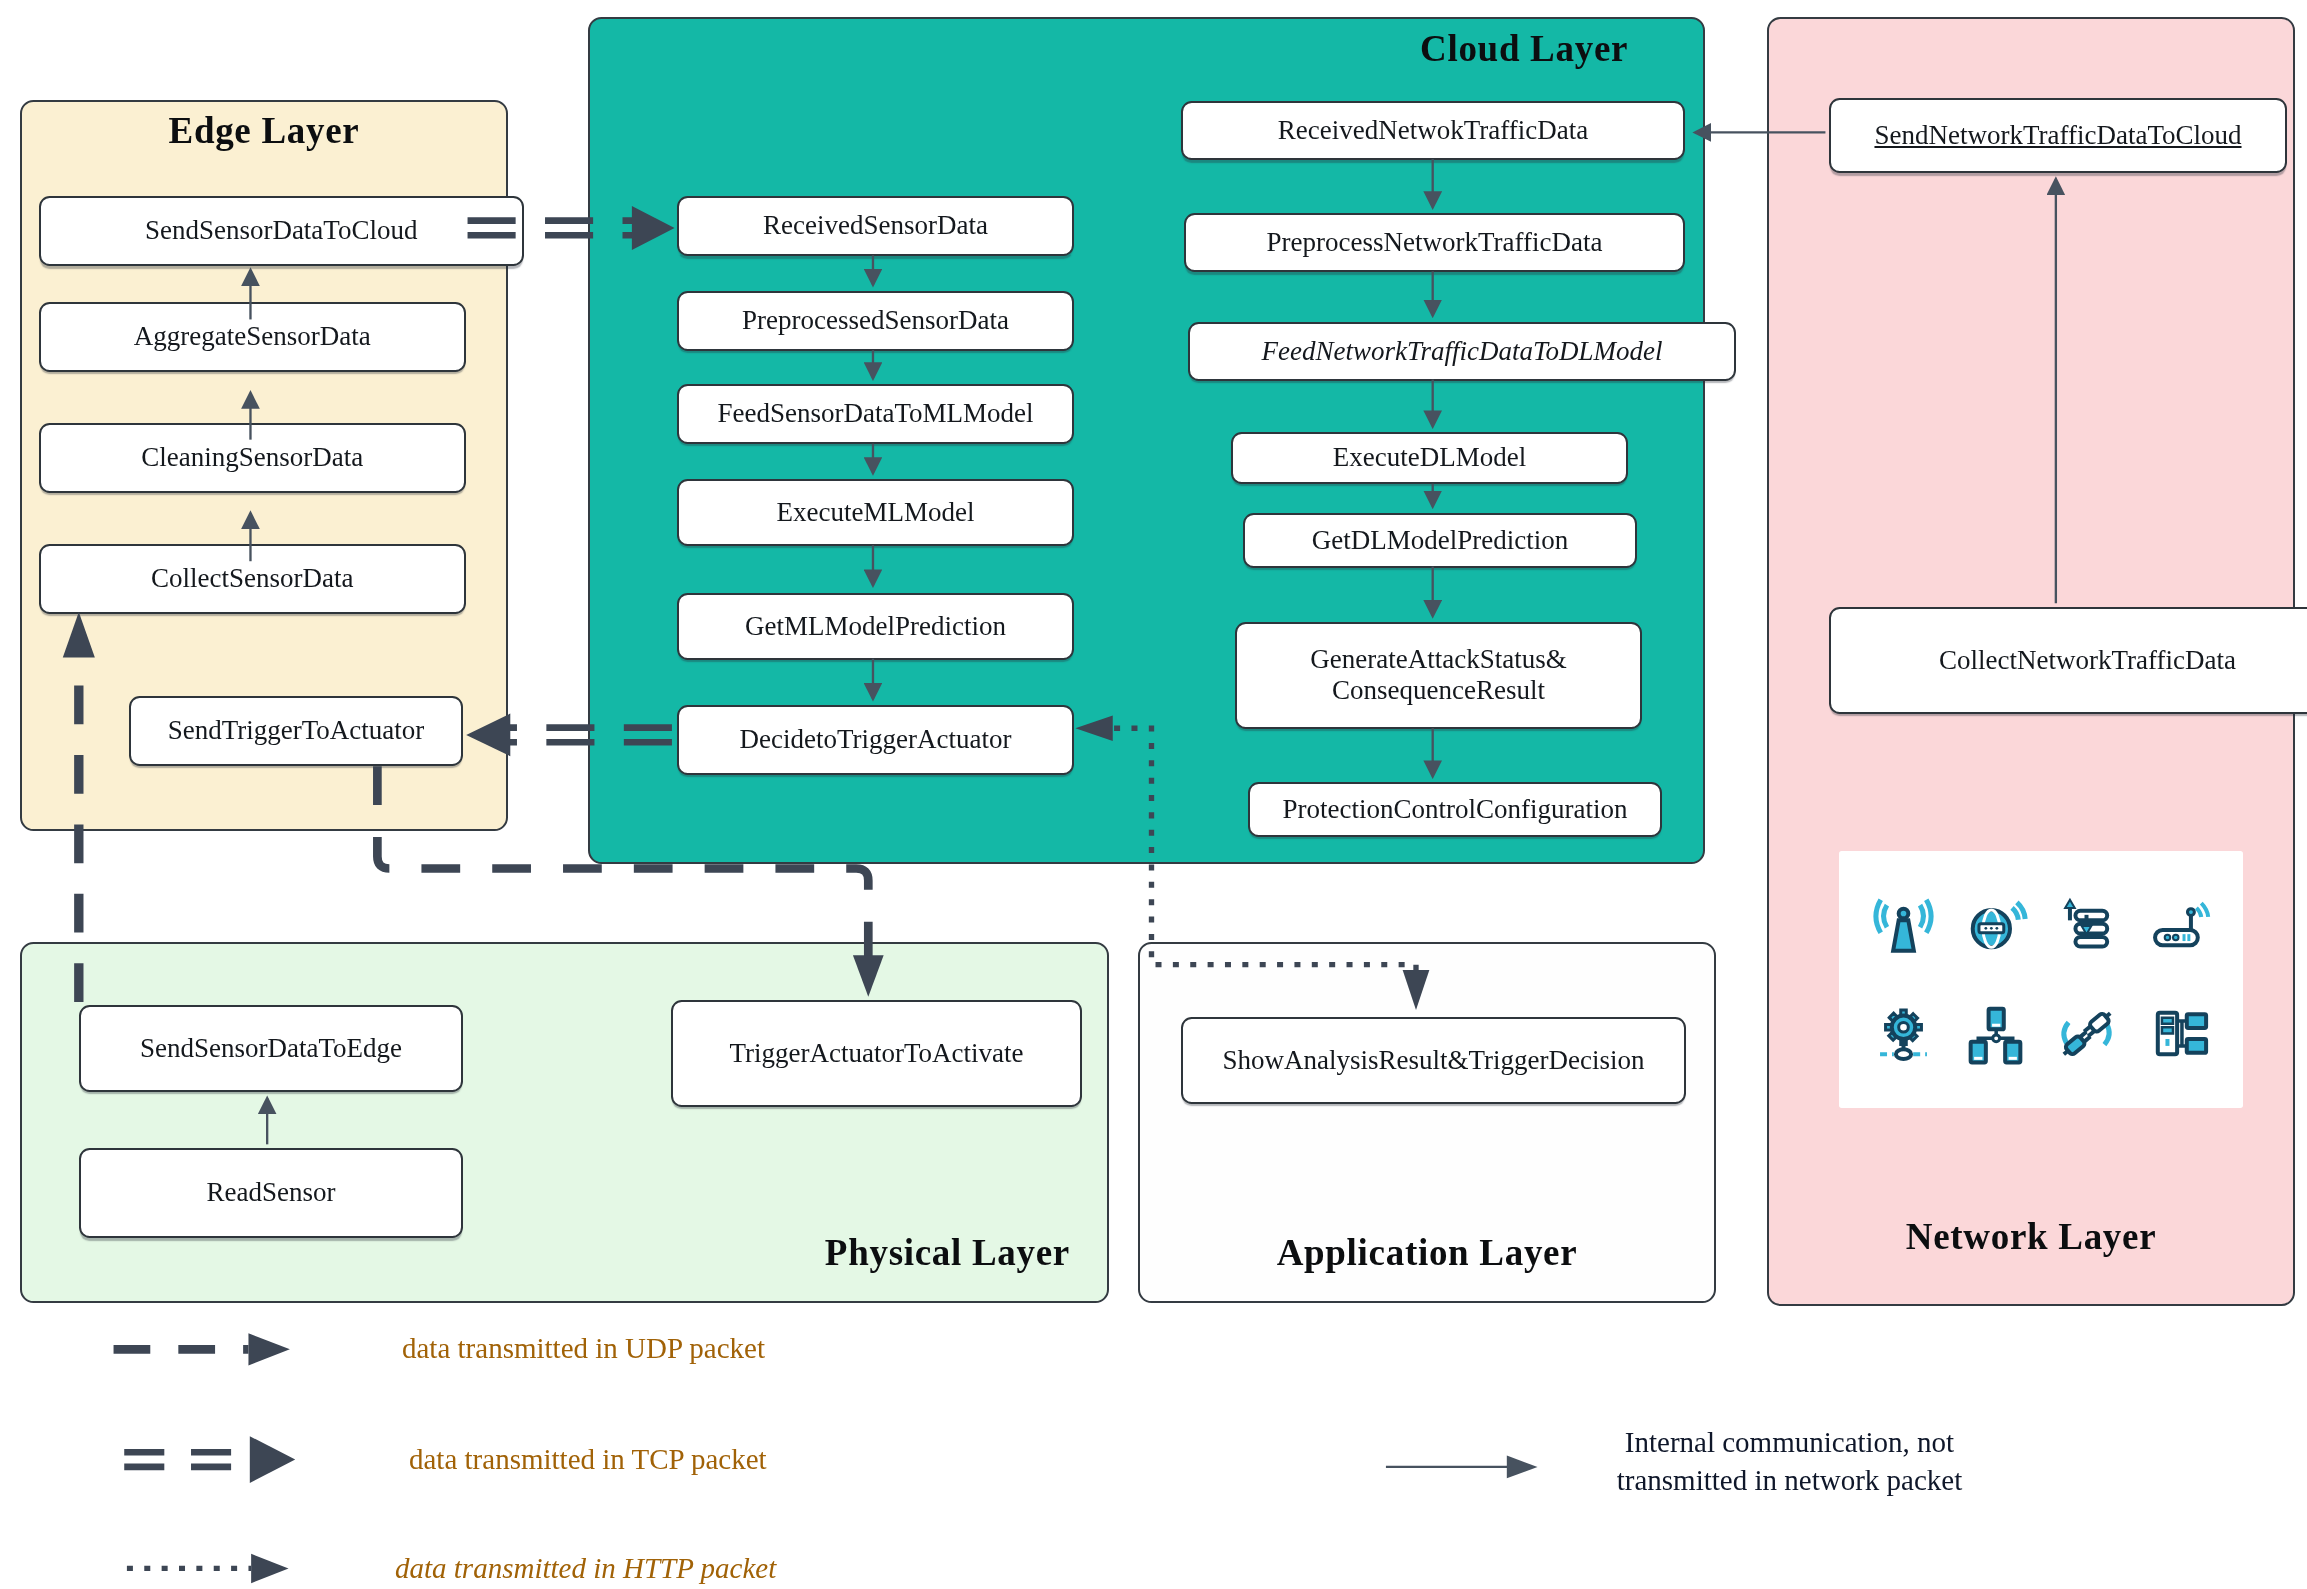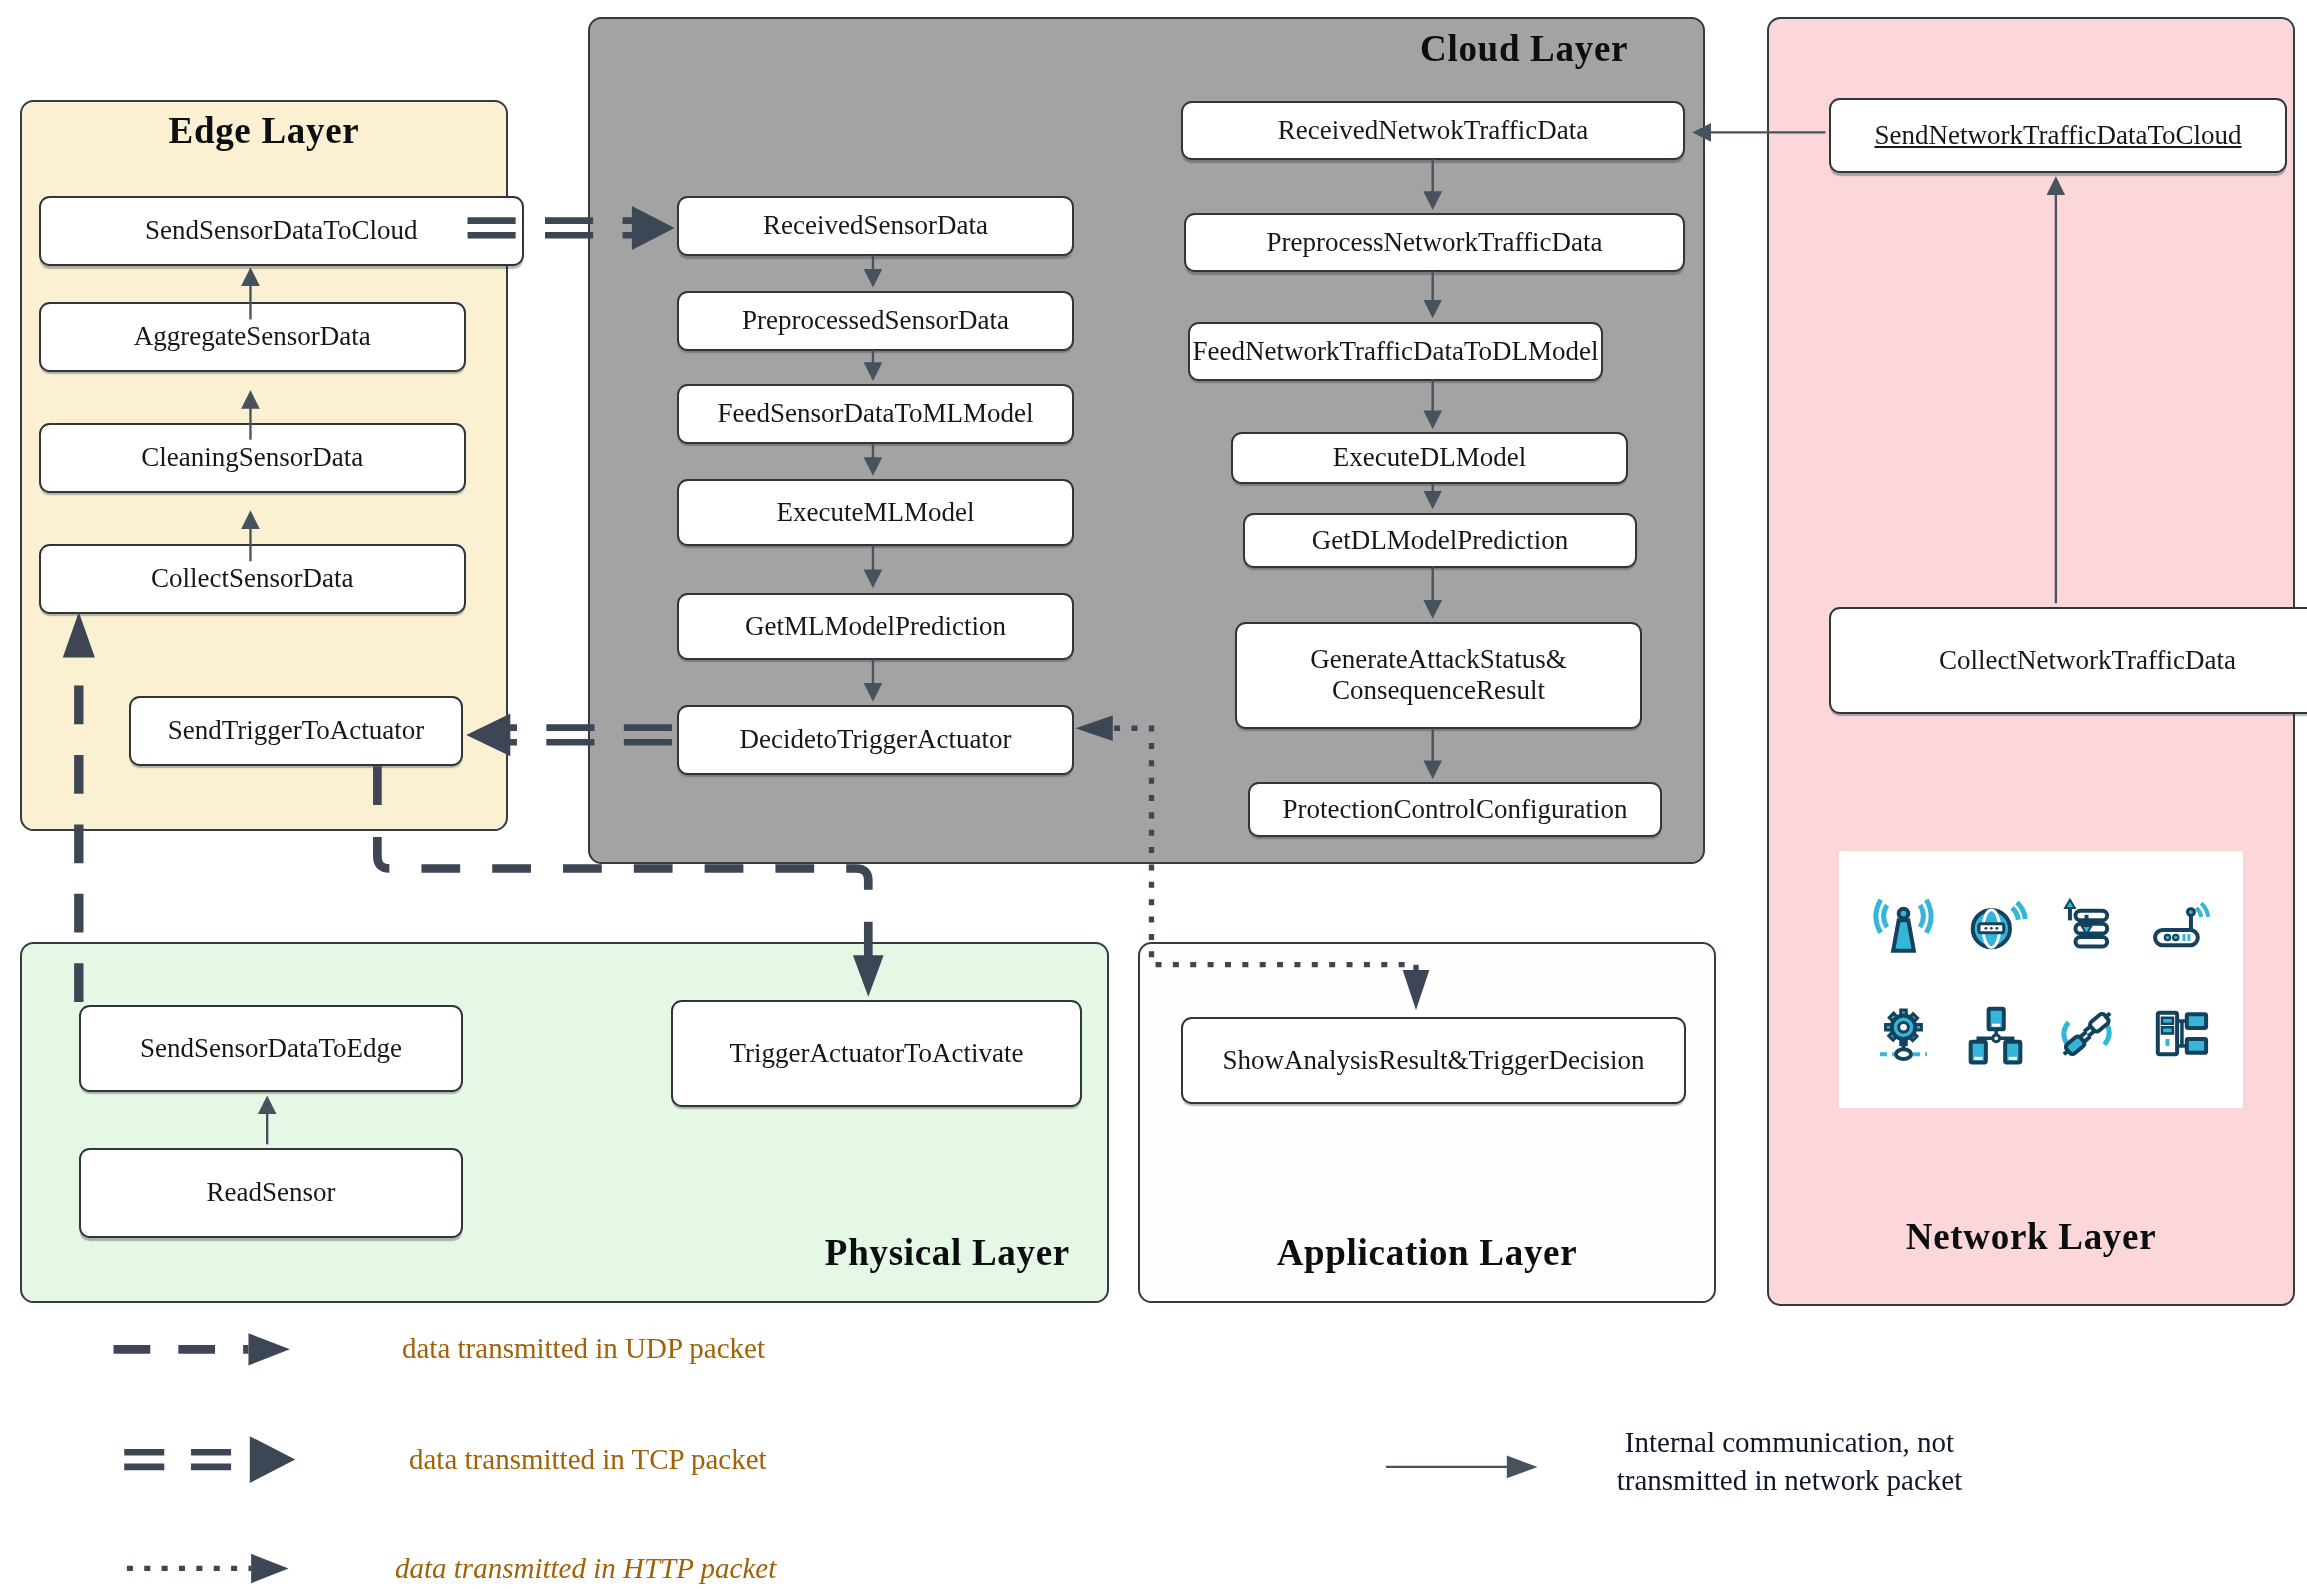--- a/index.html
+++ b/index.html
@@ -42,33 +42,33 @@
 
   <div class="layer" style="left:20px;top:100px;width:488px;height:731px;background:#fbf0d2;">
     <div class="layer-title" style="left:0;top:6.7px;width:100%;text-align:center;">Edge Layer</div>
     <div class="node" style="left:16.7px;top:94px;width:485px;height:70px;">SendSensorDataToCloud</div>
     <div class="node" style="left:16.7px;top:200px;width:427px;height:70px;">AggregateSensorData</div>
     <div class="node" style="left:16.7px;top:321px;width:427px;height:70px;">CleaningSensorData</div>
     <div class="node" style="left:16.7px;top:442px;width:427px;height:70px;">CollectSensorData</div>
     <div class="node" style="left:107px;top:594px;width:334px;height:70px;">SendTriggerToActuator</div>
   </div>
 
-  <div class="layer" style="left:588px;top:16.7px;width:1117px;height:847px;background:#a3a3a3;">
+  <div class="layer" style="left:588px;top:16.7px;width:1117px;height:847px;background:#14b8a6;">
     <div class="layer-title" style="left:830px;top:8.7px;">Cloud Layer</div>
 
     <div class="node" style="left:87px;top:177px;width:397px;height:60px;">ReceivedSensorData</div>
     <div class="node" style="left:87px;top:272px;width:397px;height:60px;">PreprocessedSensorData</div>
     <div class="node" style="left:87px;top:365px;width:397px;height:60px;">FeedSensorDataToMLModel</div>
     <div class="node" style="left:87px;top:460px;width:397px;height:67px;">ExecuteMLModel</div>
     <div class="node" style="left:87px;top:574px;width:397px;height:67px;">GetMLModelPrediction</div>
     <div class="node" style="left:87px;top:686px;width:397px;height:70px;">DecidetoTriggerActuator</div>
 
     <div class="node" style="left:591px;top:82px;width:504px;height:59px;">ReceivedNetwokTrafficData</div>
     <div class="node" style="left:594px;top:194px;width:501px;height:59px;">PreprocessNetworkTrafficData</div>
-    <div class="node" style="left:598px;top:303px;width:415px;height:59px;">FeedNetworkTrafficDataToDLModel</div>
+    <div class="node" style="left:598px;top:303px;width:548px;height:59px;font-style:italic;">FeedNetworkTrafficDataToDLModel</div>
     <div class="node" style="left:641px;top:413px;width:397px;height:52px;">ExecuteDLModel</div>
     <div class="node" style="left:653px;top:494px;width:394px;height:55px;">GetDLModelPrediction</div>
     <div class="node" style="left:645px;top:603px;width:407px;height:107px;">
       <span>
           <span class="l2">GenerateAttackStatus&amp;</span>
           <span class="l2">ConsequenceResult</span>
         </span>
     </div>
     <div class="node" style="left:658px;top:763px;width:414px;height:55px;">ProtectionControlConfiguration</div>
   </div>

